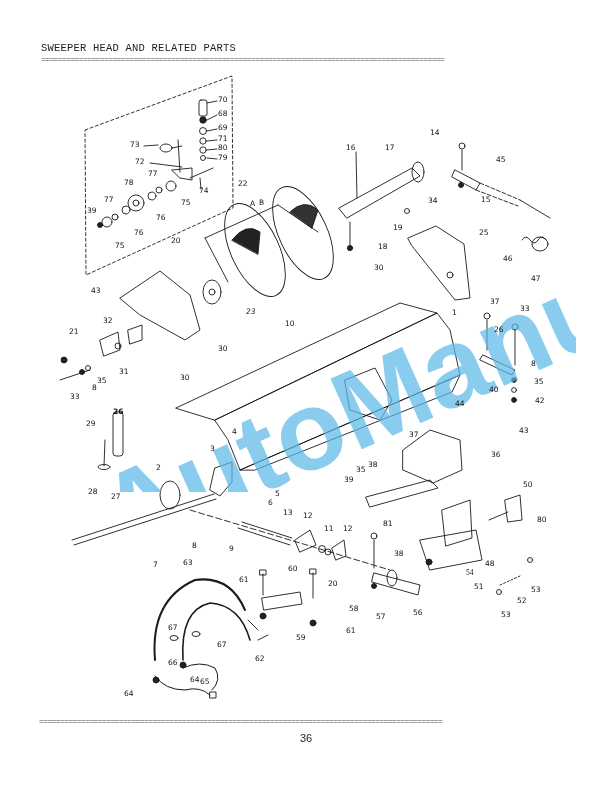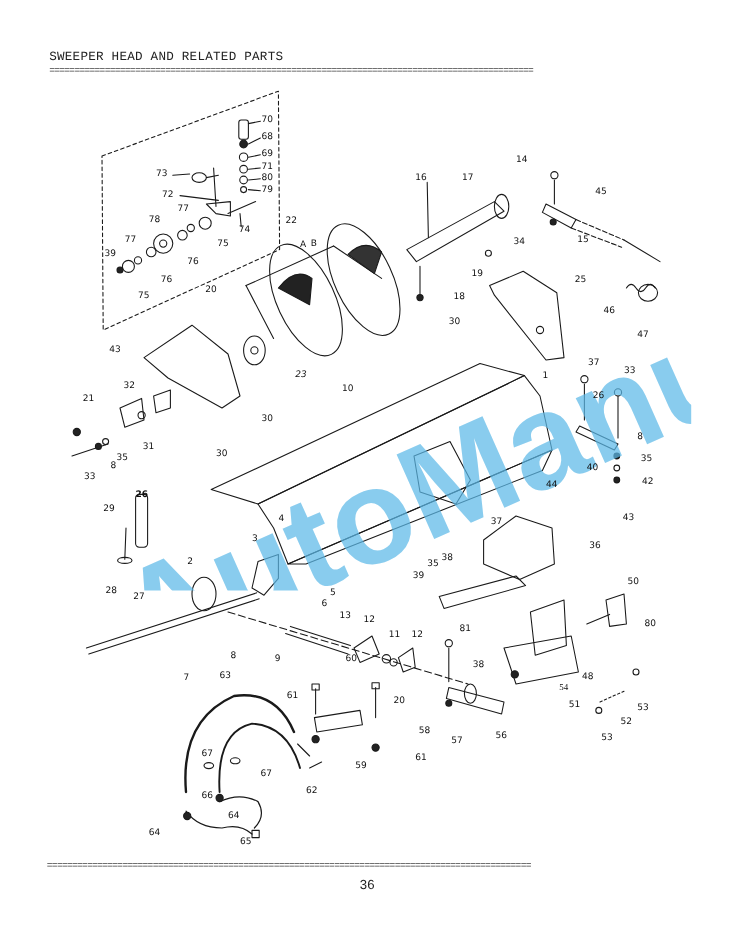--- a/index.html
+++ b/index.html
@@ -248,34 +248,34 @@
     <span class="callout" style="left: 192px; top: 542px;">8</span>
     <span class="callout" style="left: 229px; top: 545px;">9</span>
     <span class="callout" style="left: 153px; top: 561px;">7</span>
     <span class="callout" style="left: 383px; top: 520px;">81</span>
     <span class="callout" style="left: 537px; top: 516px;">80</span>
     <span class="callout" style="left: 394px; top: 550px;">38</span>
     <span class="callout" style="left: 485px; top: 560px;">48</span>
     <span class="callout" style="left: 474px; top: 551px; margin-top: 32px;">51</span>
     <span class="callout" style="left: 466px; top: 569px; font-family: Liberation Serif, serif;">54</span>
     <span class="callout" style="left: 183px; top: 559px;">63</span>
-    <span class="callout" style="left: 288px; top: 545px;">60</span>
+    <span class="callout" style="left: 288px; top: 565px;">60</span>
     <span class="callout" style="left: 239px; top: 576px;">61</span>
     <span class="callout" style="left: 328px; top: 580px;">20</span>
     <span class="callout" style="left: 531px; top: 586px;">53</span>
     <span class="callout" style="left: 517px; top: 597px;">52</span>
     <span class="callout" style="left: 349px; top: 605px;">58</span>
     <span class="callout" style="left: 376px; top: 613px;">57</span>
     <span class="callout" style="left: 413px; top: 609px;">56</span>
     <span class="callout" style="left: 501px; top: 611px;">53</span>
     <span class="callout" style="left: 296px; top: 634px;">59</span>
     <span class="callout" style="left: 346px; top: 627px;">61</span>
     <span class="callout" style="left: 168px; top: 624px;">67</span>
     <span class="callout" style="left: 217px; top: 641px;">67</span>
     <span class="callout" style="left: 255px; top: 655px;">62</span>
     <span class="callout" style="left: 168px; top: 659px;">66</span>
     <span class="callout" style="left: 190px; top: 676px;">64</span>
     <span class="callout" style="left: 124px; top: 690px;">64</span>
-    <span class="callout" style="left: 200px; top: 697px;">65</span>
+    <span class="callout" style="left: 200px; top: 678px;">65</span>
   </div>
 
 <div class="rule bottom">================================================================================================</div>
 <div class="page-num">36</div>
 
 </body></html>

